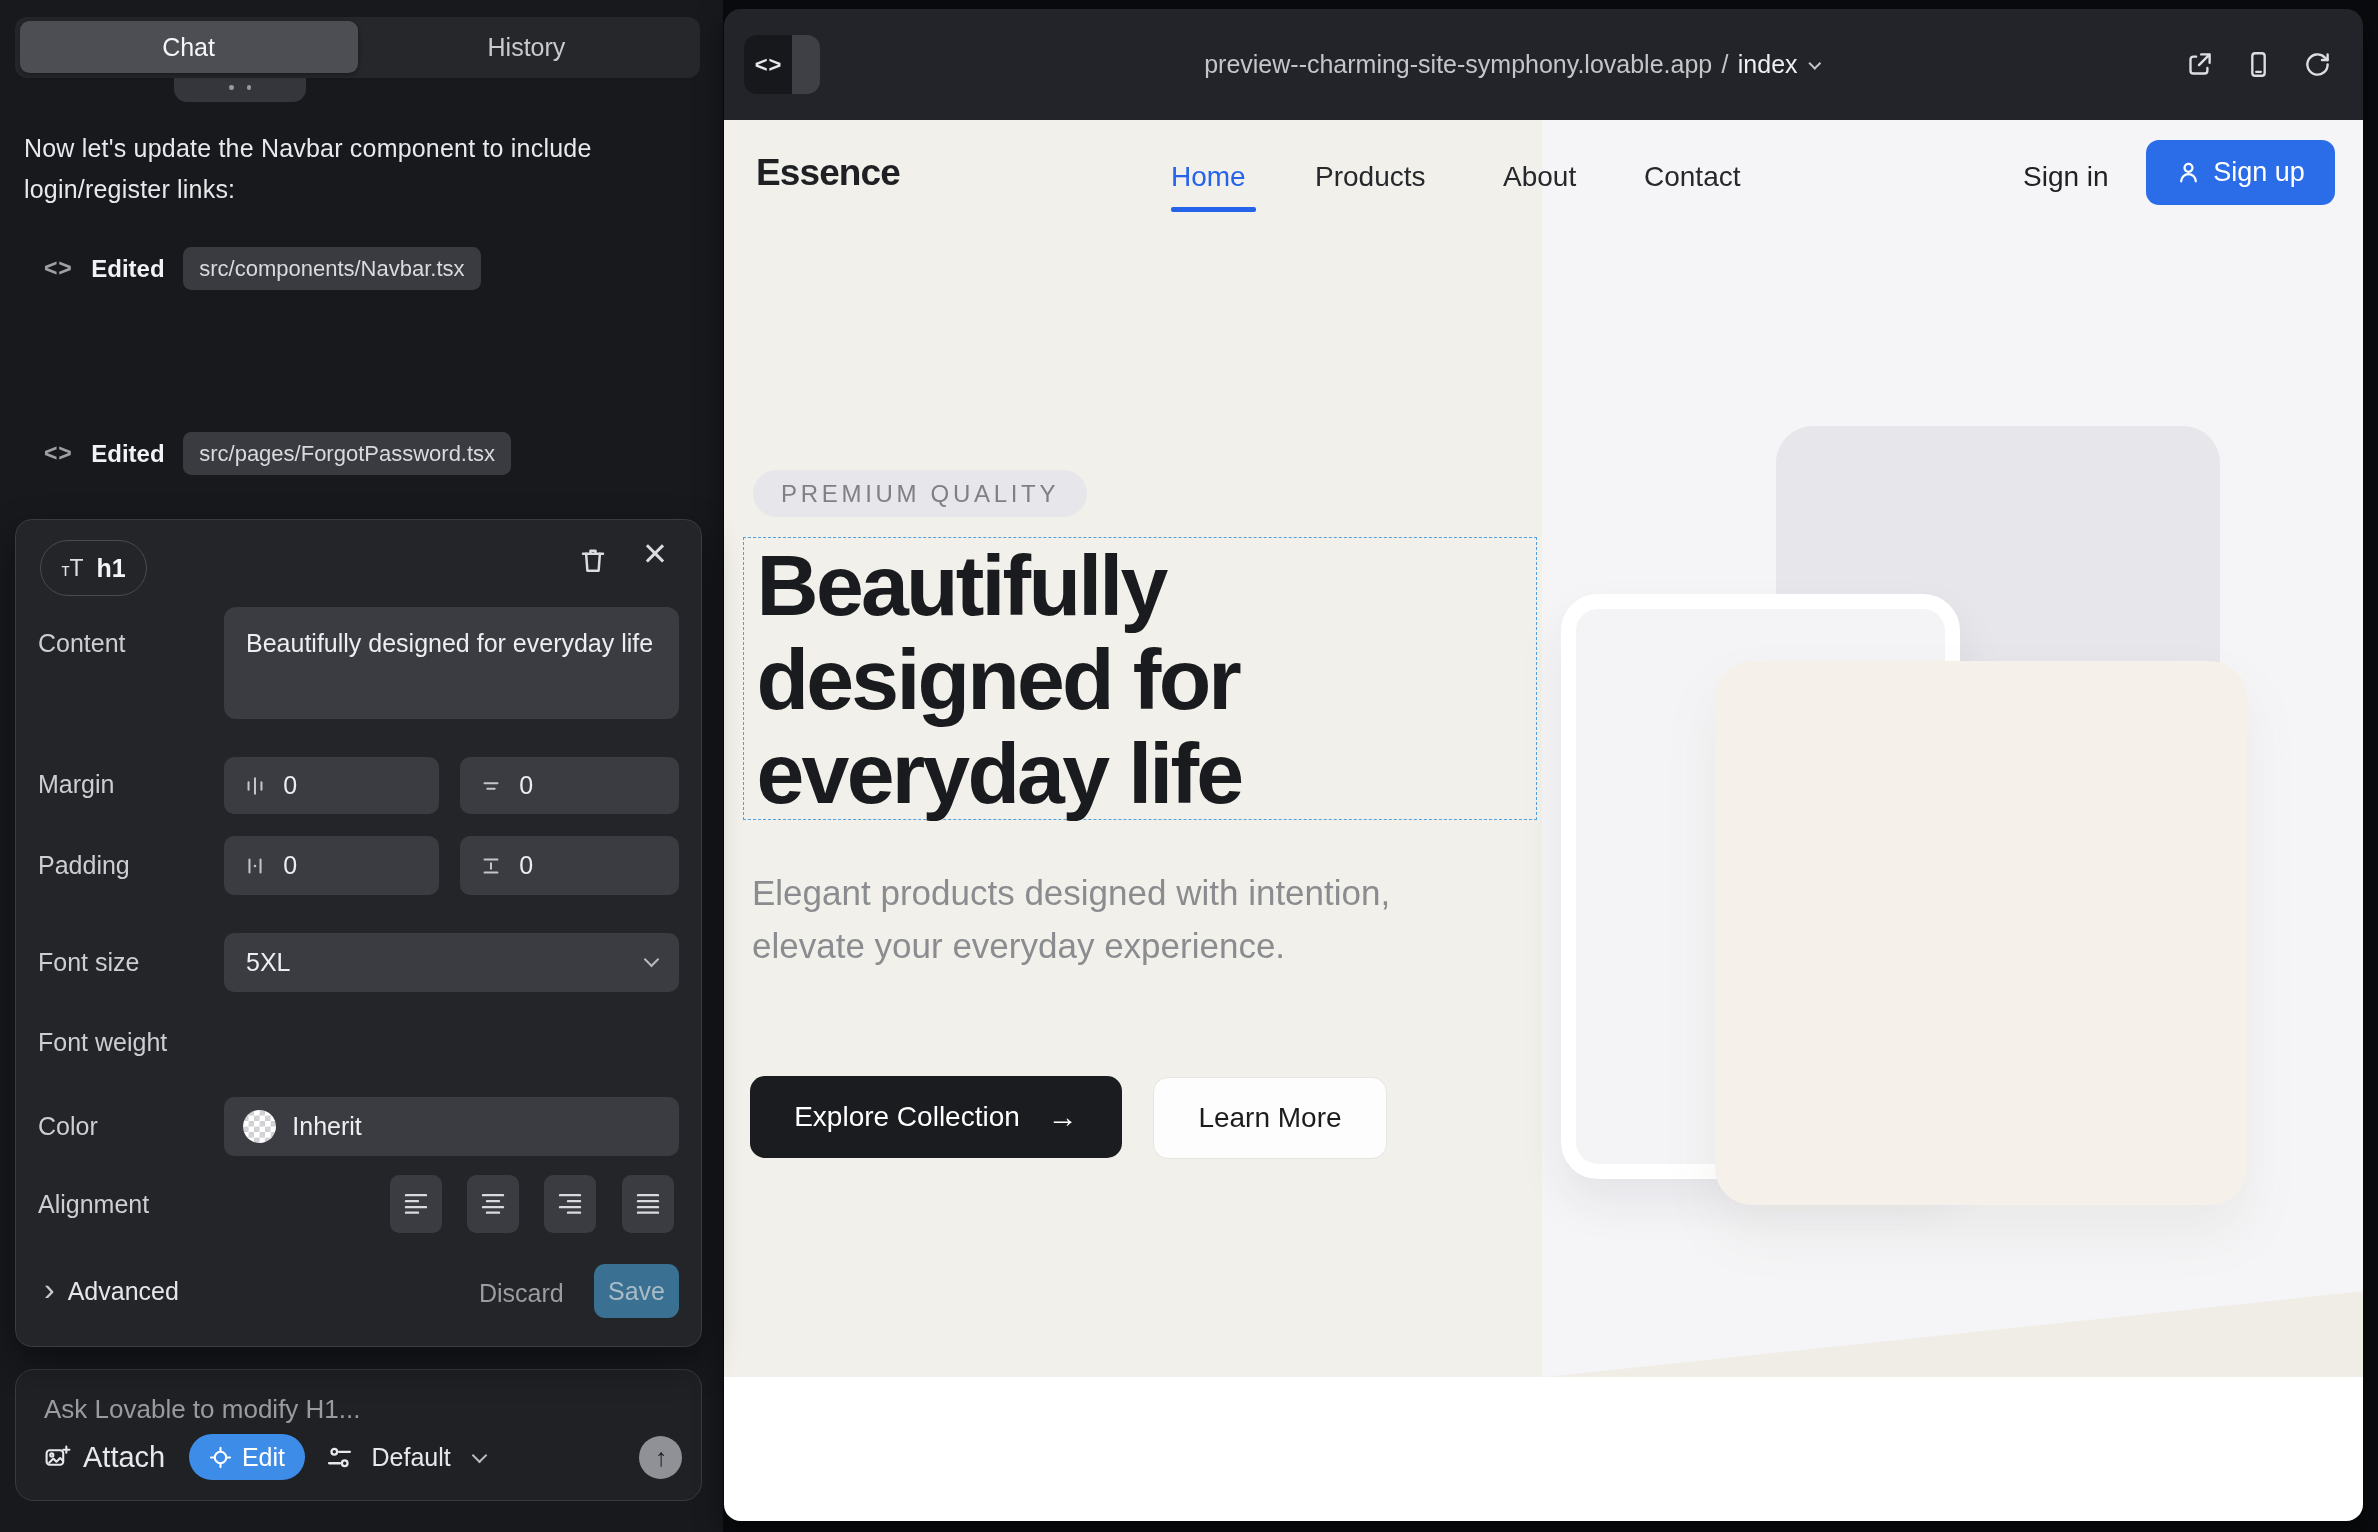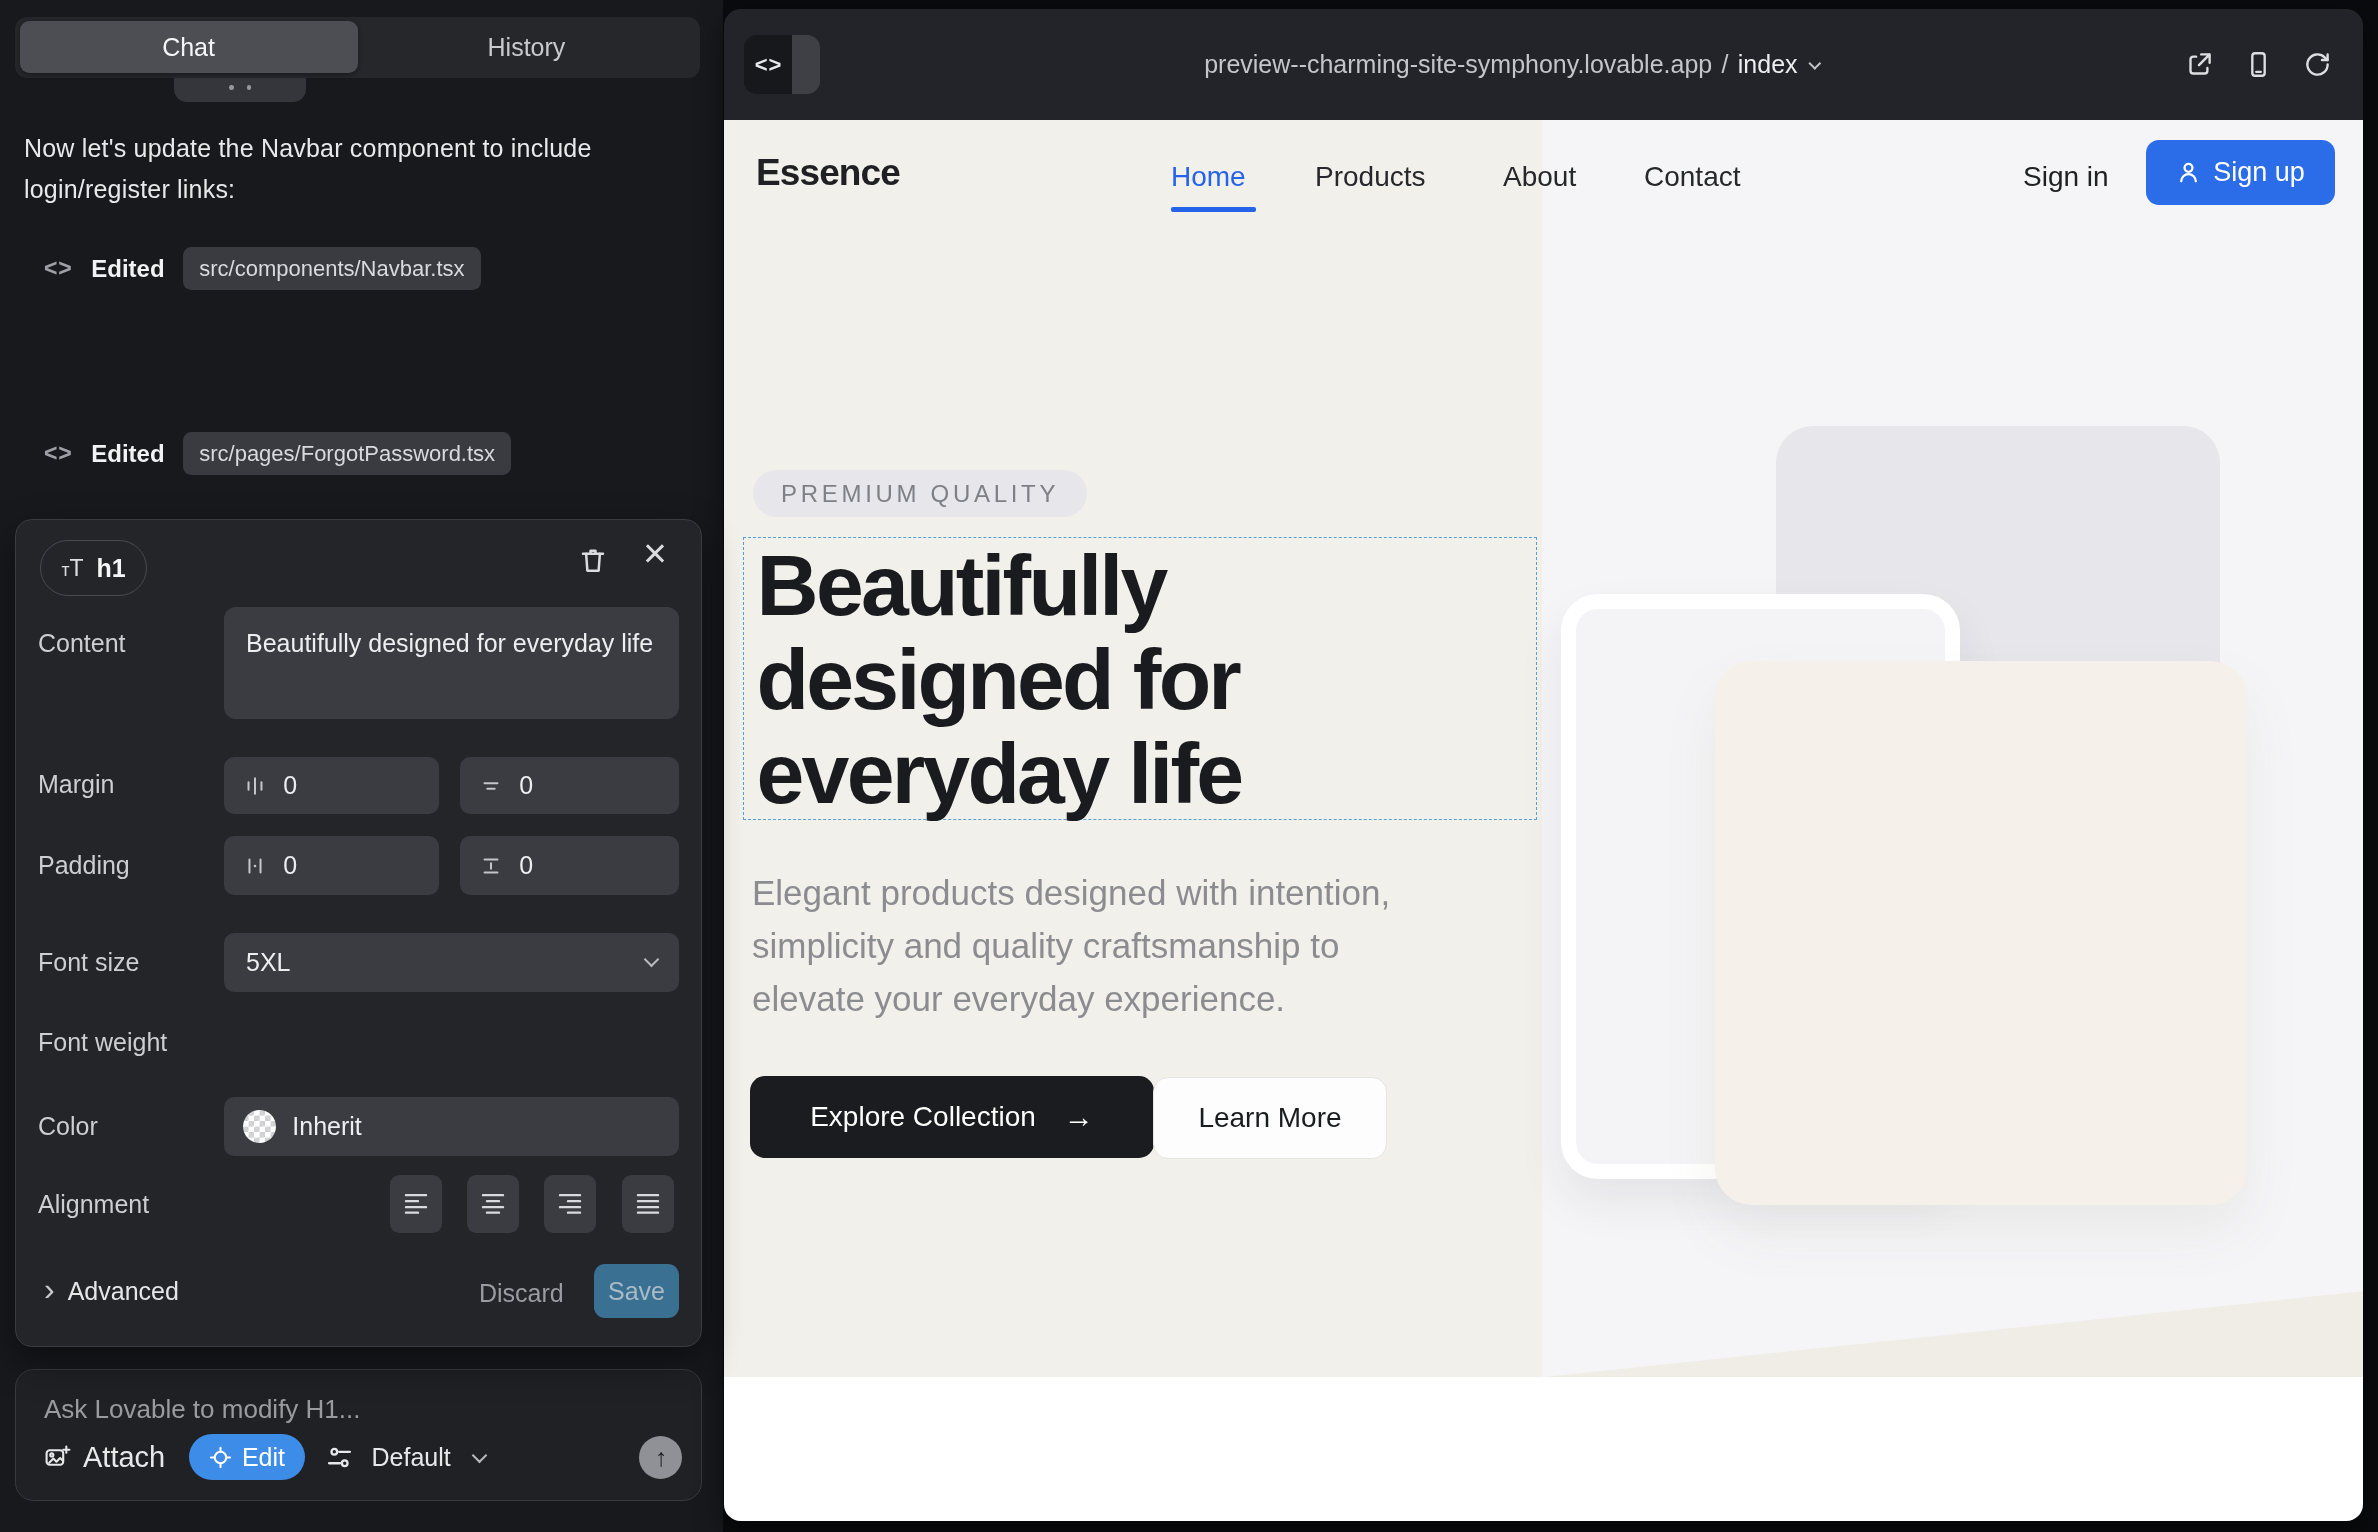--- a/index.html
+++ b/index.html
@@ -177,21 +177,21 @@
     font-size:24px; letter-spacing:3.7px; color:#7F8085; font-weight:500;
   }
   .hero-selection { position:absolute; left:18.6px; top:417px; width:794px; height:283px;
     border:1.9px dashed #54A0DD; }
   .hero-title { position:absolute; left:13px; top:0px; font-size:86px; line-height:94px;
     font-weight:600; letter-spacing:-2.8px; color:#1A1B1E; }
   .hero-title span { display:block; }
   .hero-para { position:absolute; left:28px; top:746px; font-size:35px; line-height:53px; color:#8B8C90; }
   .hero-para span { display:block; }
   .cta-primary {
-    position:absolute; left:26px; top:956px; width:404px; height:82px;
+    position:absolute; left:26px; top:956px; width:372px; height:82px;
     background:#1B1C1F; border-radius:15px; color:#FFFFFF;
     display:flex; align-items:center; justify-content:center; gap:28px; font-size:28px;
   }
   .cta-primary .arrow { font-size:30px; }
   .cta-secondary {
     position:absolute; left:429px; top:957px; width:234px; height:82px;
     background:#FDFDFD; border:0.9px solid #E5E5E3; border-radius:15px; color:#1B1C1E;
     display:flex; align-items:center; justify-content:center; font-size:28px;
   }
 </style>
@@ -417,21 +417,20 @@
     <div class="hero-selection">
       <h1 class="hero-title">
         <span>Beautifully</span>
         <span>designed for</span>
         <span>everyday life</span>
       </h1>
     </div>
 
     <div class="hero-para">
       <span>Elegant products designed with intention,</span>
-      <span>simplicity and quality craftsmanship to</span>
       <span>elevate your everyday experience.</span>
     </div>
 
     <div class="cta-primary">
       <span>Explore Collection</span>
       <span class="arrow">→</span>
     </div>
     <div class="cta-secondary">Learn More</div>
   </div>
 </section>

